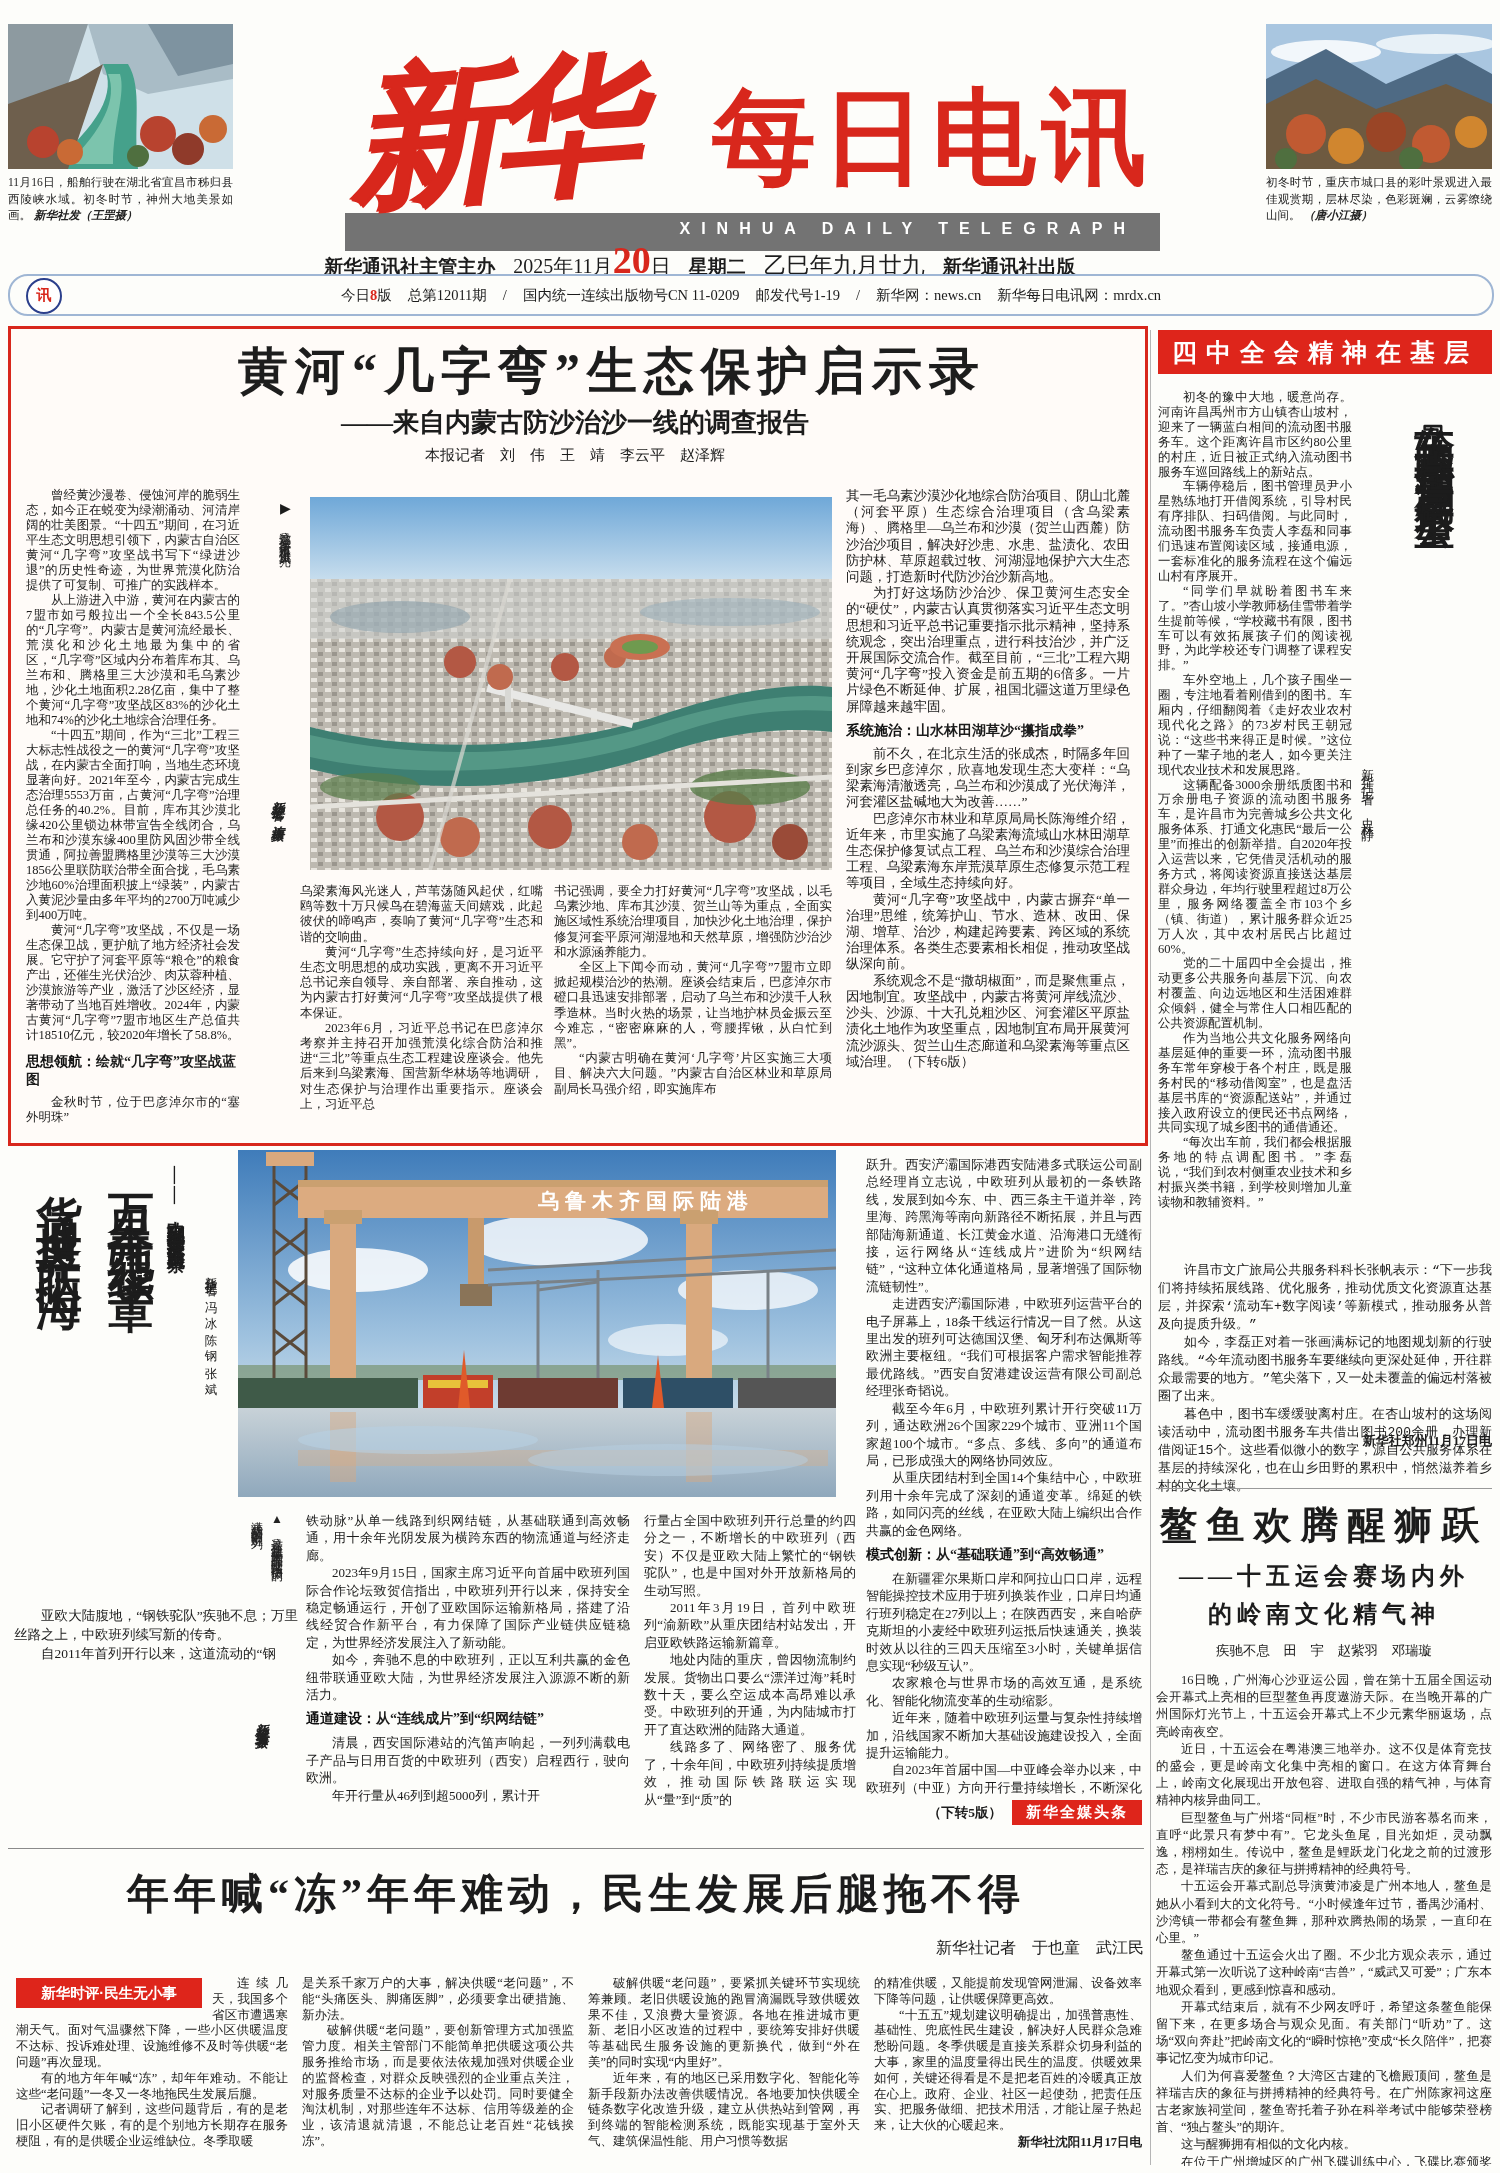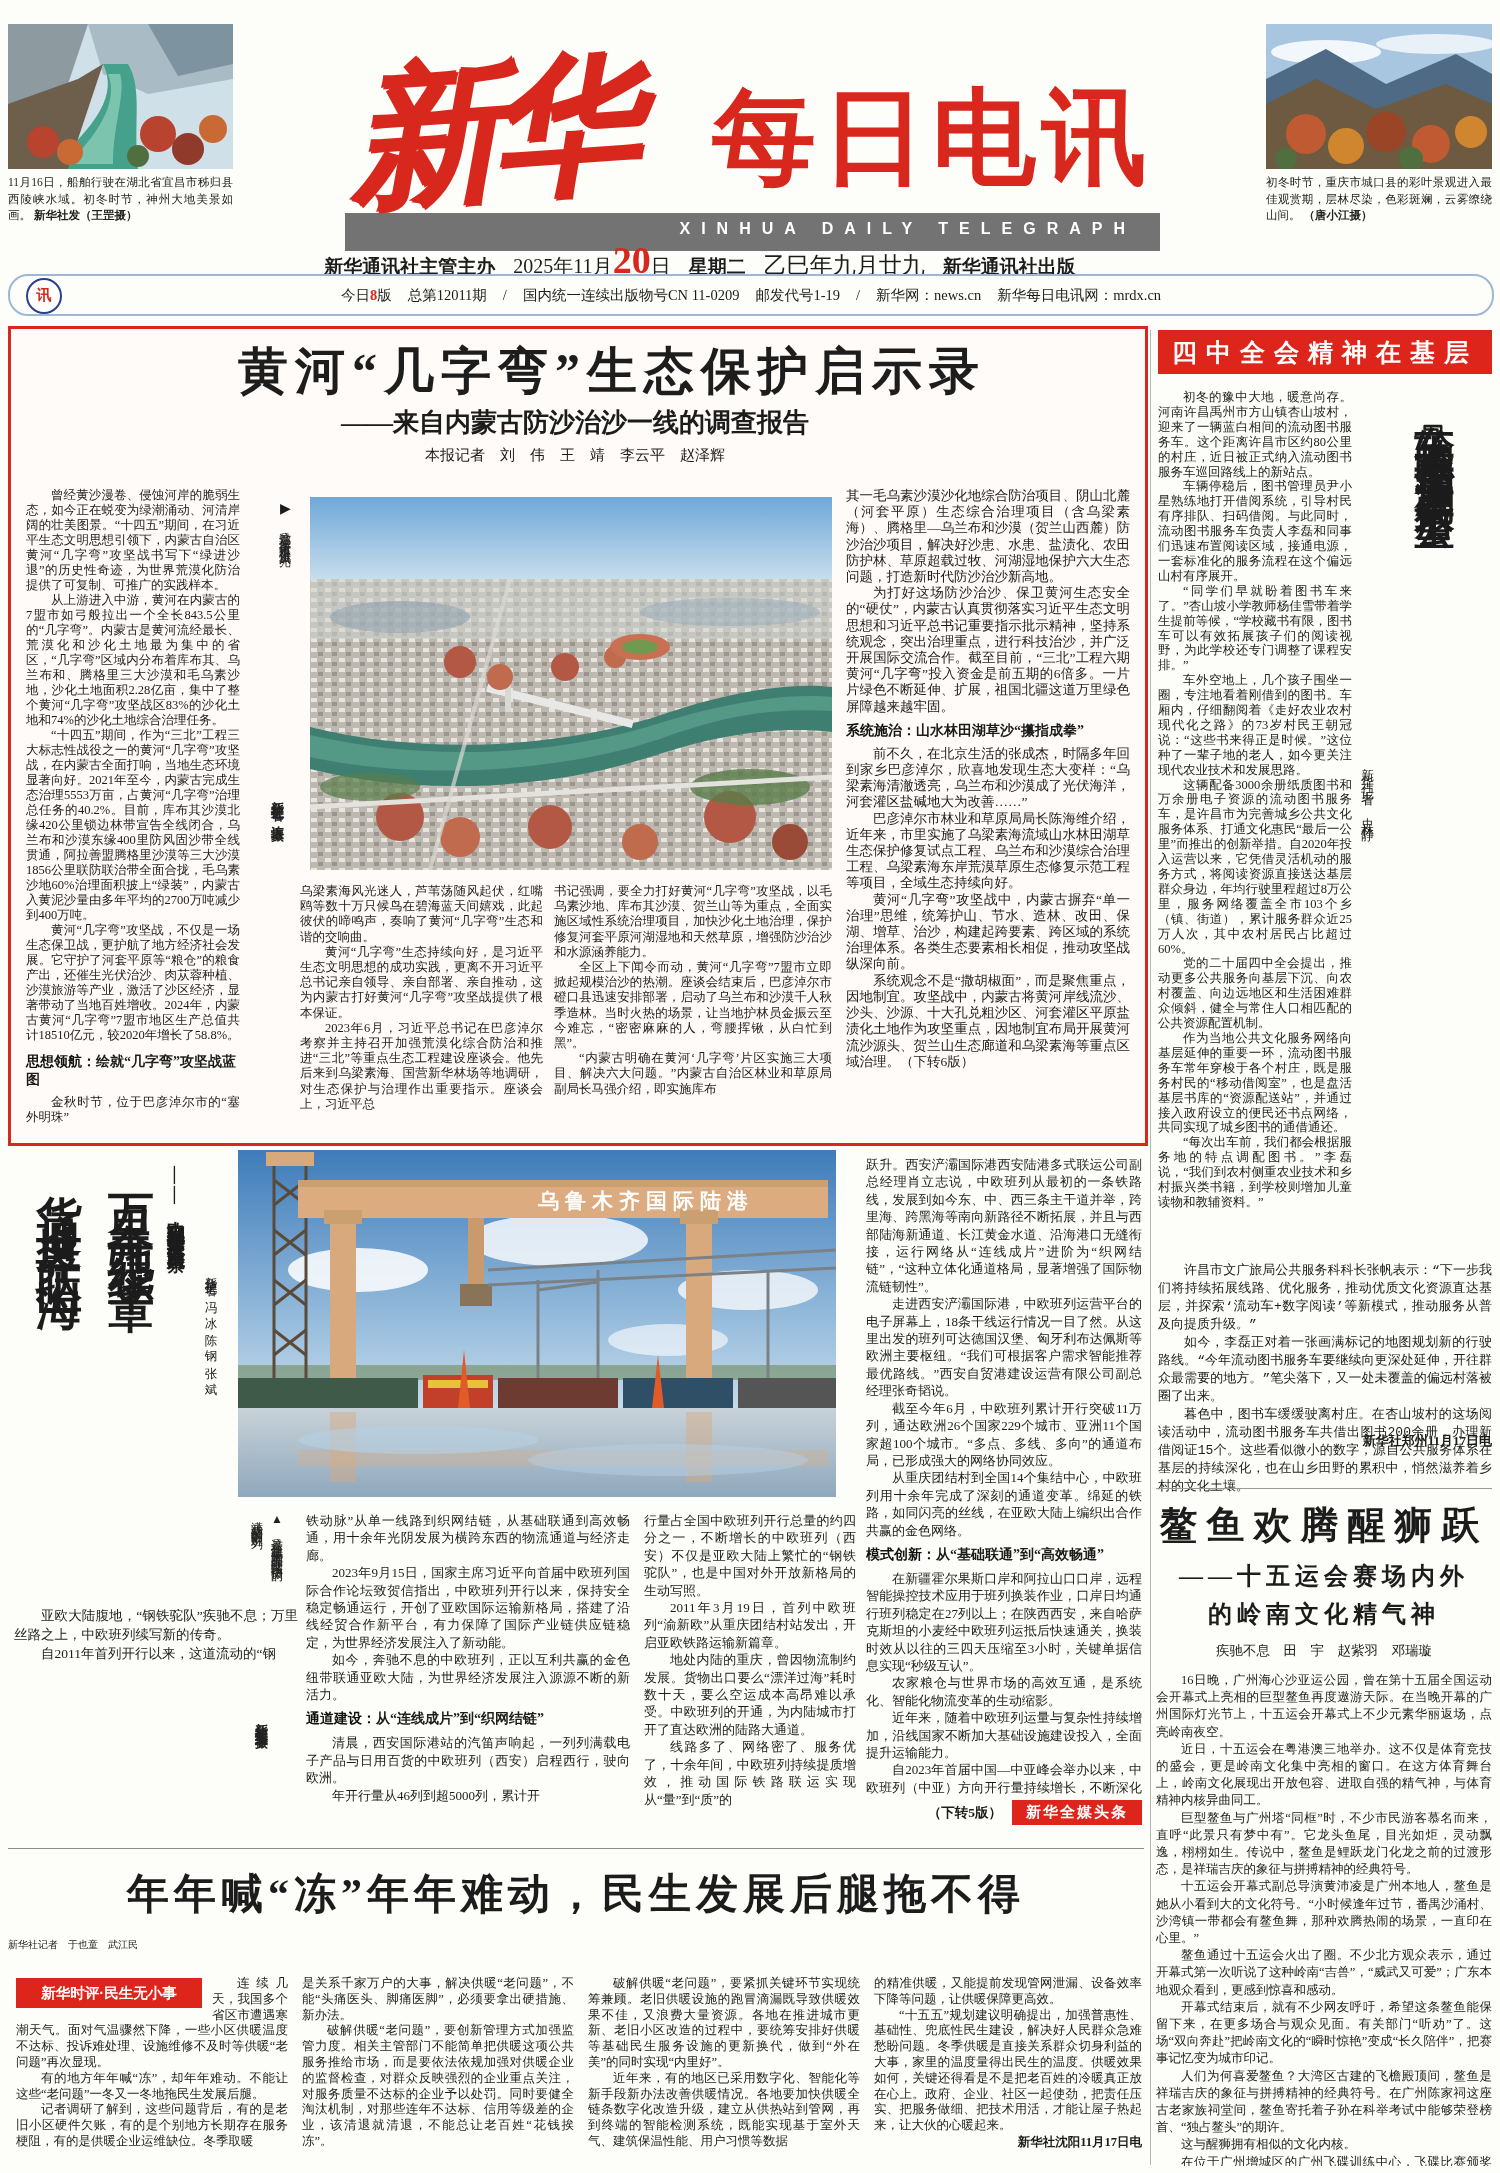--- a/index.html
+++ b/index.html
@@ -8,21 +8,21 @@
   .abs{position:absolute;}
   .v{writing-mode:vertical-rl;}
   .j{text-align:justify;}
   p{margin:0;text-indent:2em;}
   .cont > p:first-child{text-indent:0;}
   .hide{overflow:hidden;}
   .subhead{text-indent:0;margin:7px 0 6px 0;font-weight:bold;font-size:14px;}
   .subhead .lab{font-family:"Liberation Sans","DejaVu Sans",sans-serif;color:#111;}
   .red{color:#d8271c;}
   .photo-cap{font-size:11.5px;line-height:16.5px;color:#222;}
-  .credit{font-weight:bold;}
+  .credit{font-weight:bold;font-style:italic;}
   .vcap{writing-mode:vertical-rl;font-size:12px;letter-spacing:2px;color:#222;}
   .dateline{font-weight:bold;text-align:right;text-indent:0;}
   svg{display:block;}
   .bodycol{font-size:13px;line-height:15.6px;}
 </style>
 </head>
 <body>
 
 <div class="page">
 
@@ -354,21 +354,21 @@
         <p>自2023年首届中国—中亚峰会举办以来，中欧班列（中亚）方向开行量持续增长，不断深化互联互通，赢得“朋友圈”的新信任。</p>
       </div>
   </div>
   <div class="abs" style="left:866px;top:1800px;width:276px;display:flex;justify-content:flex-end;align-items:center;gap:10px;">
     <span style="font-size:13.5px;font-weight:bold;">（下转5版）</span>
     <span style="background:#de251b;color:#fff;font-weight:bold;font-size:15px;padding:3px 14px;font-family:'Liberation Sans','DejaVu Sans',sans-serif;letter-spacing:2px;">新华全媒头条</span>
   </div>
 
   <div class="abs" style="left:8px;top:1848px;width:1136px;height:1px;background:#8a8a8a;"></div>
   <div class="abs" style="left:8px;top:1866px;width:1136px;text-align:center;font-size:42px;font-weight:bold;letter-spacing:5px;">年年喊“冻”年年难动，民生发展后腿拖不得</div>
-  <div class="abs" style="left:8px;top:1938px;width:1136px;text-align:left;font-size:10px;">新华社记者　于也童　武江民</div>
+  <div class="abs" style="left:8px;top:1938px;width:1136px;text-align:right;font-size:16px;">新华社记者　于也童　武江民</div>
 
   <div class="abs j hide" style="left:16px;top:1976px;width:272px;height:192px;font-size:12.5px;line-height:15.8px;">
     <div style="float:left;width:186px;height:30px;background:#de251b;color:#fff;text-align:center;line-height:30px;font-size:14.5px;font-weight:bold;font-family:'Liberation Sans','DejaVu Sans',sans-serif;margin:2px 10px 6px 0;">新华时评·民生无小事</div>
     <span><p>连续几天，我国多个省区市遭遇寒潮天气。面对气温骤然下降，一些小区供暖温度不达标、投诉难处理、设施维修不及时等供暖“老问题”再次显现。</p><p>有的地方年年喊“冻”，却年年难动。不能让这些“老问题”一冬又一冬地拖民生发展后腿。</p><p>记者调研了解到，这些问题背后，有的是老旧小区硬件欠账，有的是个别地方长期存在服务梗阻，有的是供暖企业运维缺位。冬季取暖</p></span>
   </div>
   <div class="abs j cont hide" style="left:302px;top:1976px;width:272px;height:192px;font-size:12.5px;line-height:15.8px;">
       <p>是关系千家万户的大事，解决供暖“老问题”，不能“头痛医头、脚痛医脚”，必须要拿出硬措施、新办法。</p>
       <p>破解供暖“老问题”，要创新管理方式加强监管力度。相关主管部门不能简单把供暖这项公共服务推给市场，而是要依法依规加强对供暖企业的监督检查，对群众反映强烈的企业重点关注，对服务质量不达标的企业予以处罚。同时要健全淘汰机制，对那些连年不达标、信用等级差的企业，该清退就清退，不能总让老百姓“花钱挨冻”。</p>
     </div>
   <div class="abs j hide" style="left:588px;top:1976px;width:272px;height:192px;font-size:12.5px;line-height:15.8px;">

